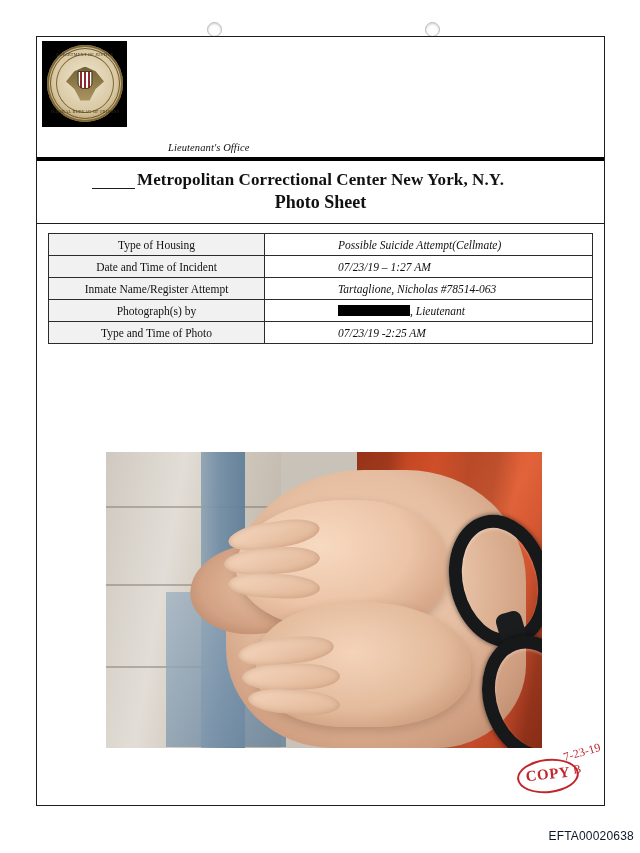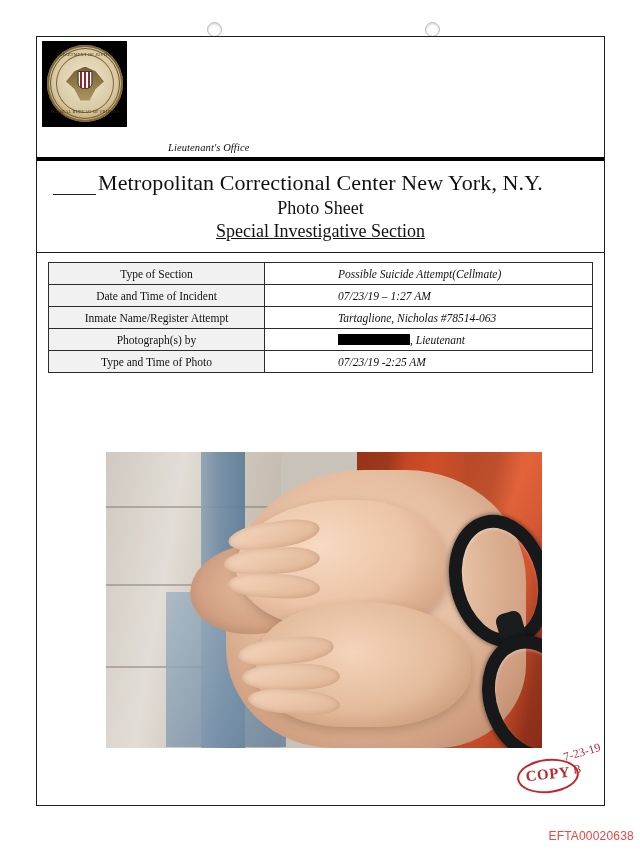--- a/index.html
+++ b/index.html
@@ -124,38 +124,38 @@
   }
 
   
   .title-block {
     border-bottom: 1px solid #1d1d1d;
     padding: 9px 10px 10px 10px;
     text-align: center;
     box-sizing: border-box;
   }
   .title-line1 {
-    font-size: 22px;
-    font-weight: normal;
+    font-size: 17px;
+    font-weight: bold;
     letter-spacing: .1px;
     white-space: nowrap;
     position: relative;
     display: inline-block;
   }
   .title-line1::before {
     content: "";
     position: absolute;
     left: -45px;
     bottom: 1px;
     width: 43px;
     border-bottom: 1px solid #1d1d1d;
   }
   .title-line2, .title-line3 {
     font-size: 18px;
-    font-weight: normal;
+    font-weight: bold;
     margin-top: 2px;
   }
   .title-line3 { text-decoration: underline; }
 
   
   .info-table {
     margin: 9px 11px 0 11px;
     border-collapse: collapse;
     width: 545px;
     table-layout: fixed;
@@ -350,21 +350,21 @@
   }
 
   
   .bates {
     position: absolute;
     right: 6px;
     bottom: 10px;
     font-family: "Liberation Sans", sans-serif;
     font-size: 12px;
     letter-spacing: .2px;
-    color: #ef4444;
+    color: #0f172a;
   }
 </style>
 </head>
 <body>
 
 <div class="hole h1"></div>
 <div class="hole h2"></div>
 
 <div class="page">
 
@@ -378,27 +378,26 @@
         <div class="shield"></div>
         <div class="seal-bottom-label">FEDERAL BUREAU OF PRISONS</div>
       </div>
     </div>
     <div class="lieutenants-office">Lieutenant's Office</div>
   </div>
 
   <div class="title-block">
     <div class="title-line1">Metropolitan Correctional Center New York, N.Y.</div>
     <div class="title-line2">Photo Sheet</div>
-    <div class="title-line3">Special Investigative Section</div>
   </div>
 
   <table class="info-table">
     <tbody>
         <tr>
-      <td class="label">Type of Section</td>
+      <td class="label">Type of Housing</td>
       <td class="value">Possible Suicide Attempt(Cellmate)</td>
     </tr>
     <tr>
       <td class="label">Date and Time of Incident</td>
       <td class="value">07/23/19 – 1:27 AM</td>
     </tr>
     <tr>
       <td class="label">Inmate Name/Register Attempt</td>
       <td class="value">Tartaglione, Nicholas #78514-063</td>
     </tr>

